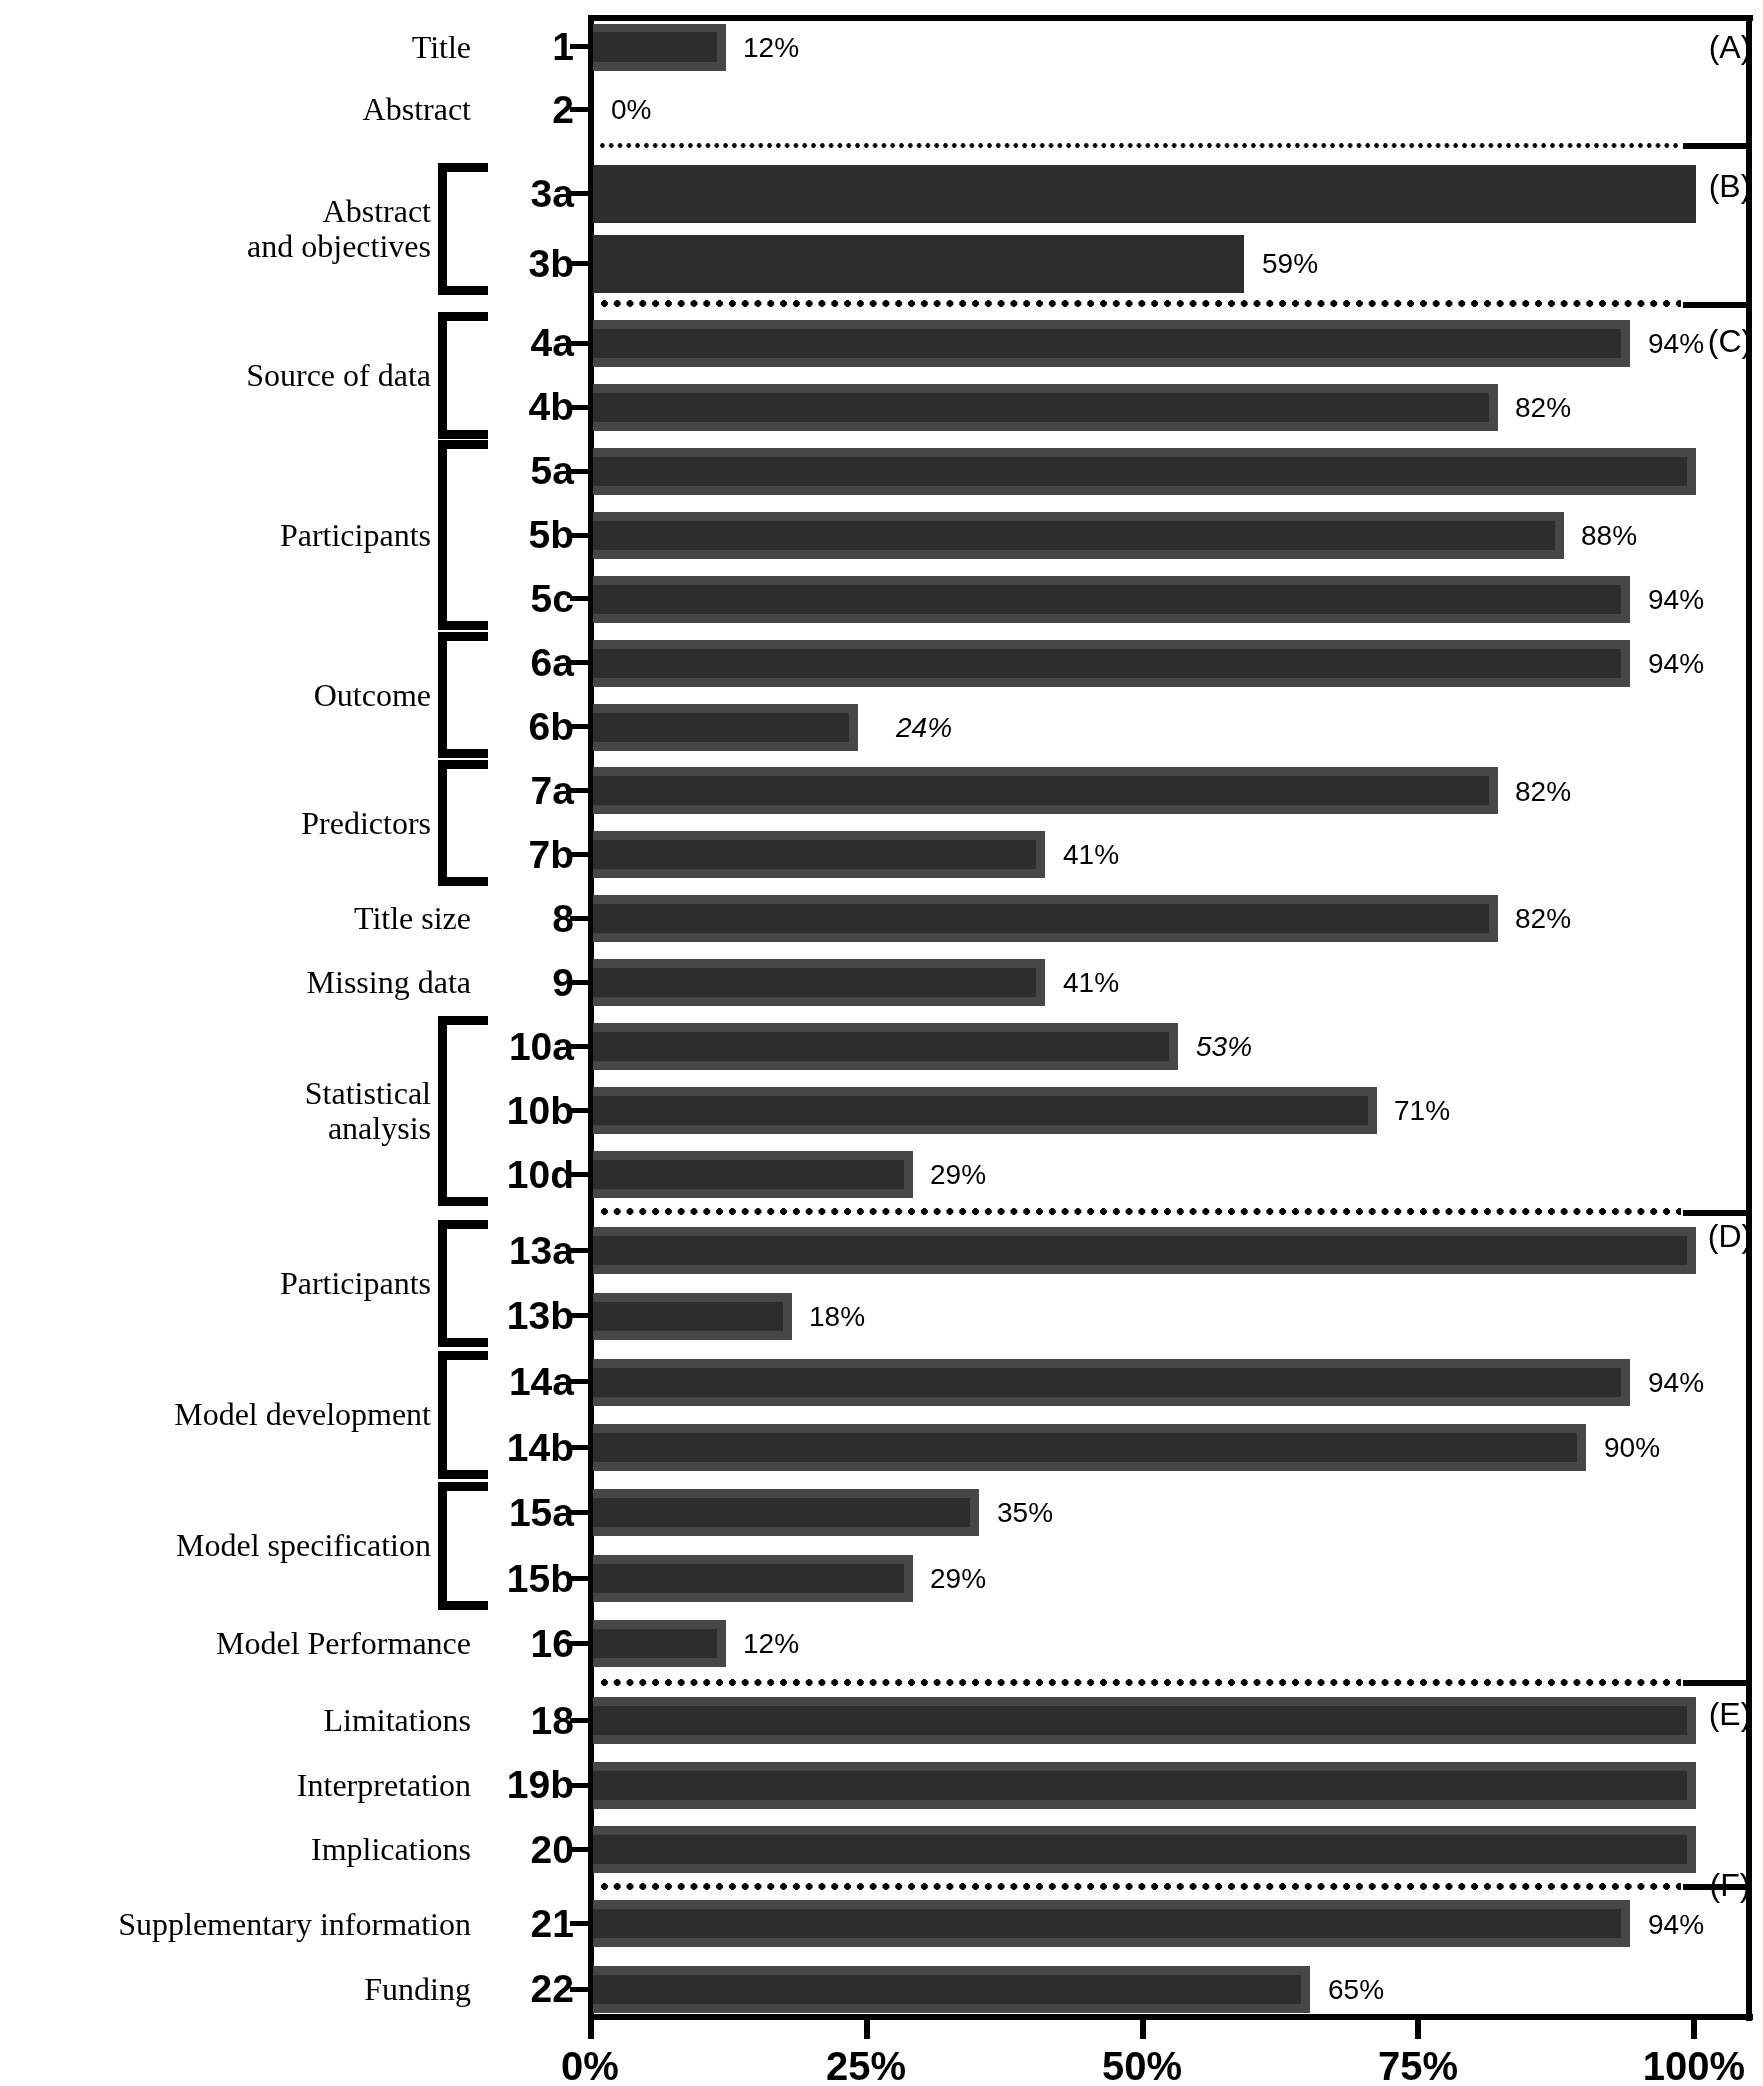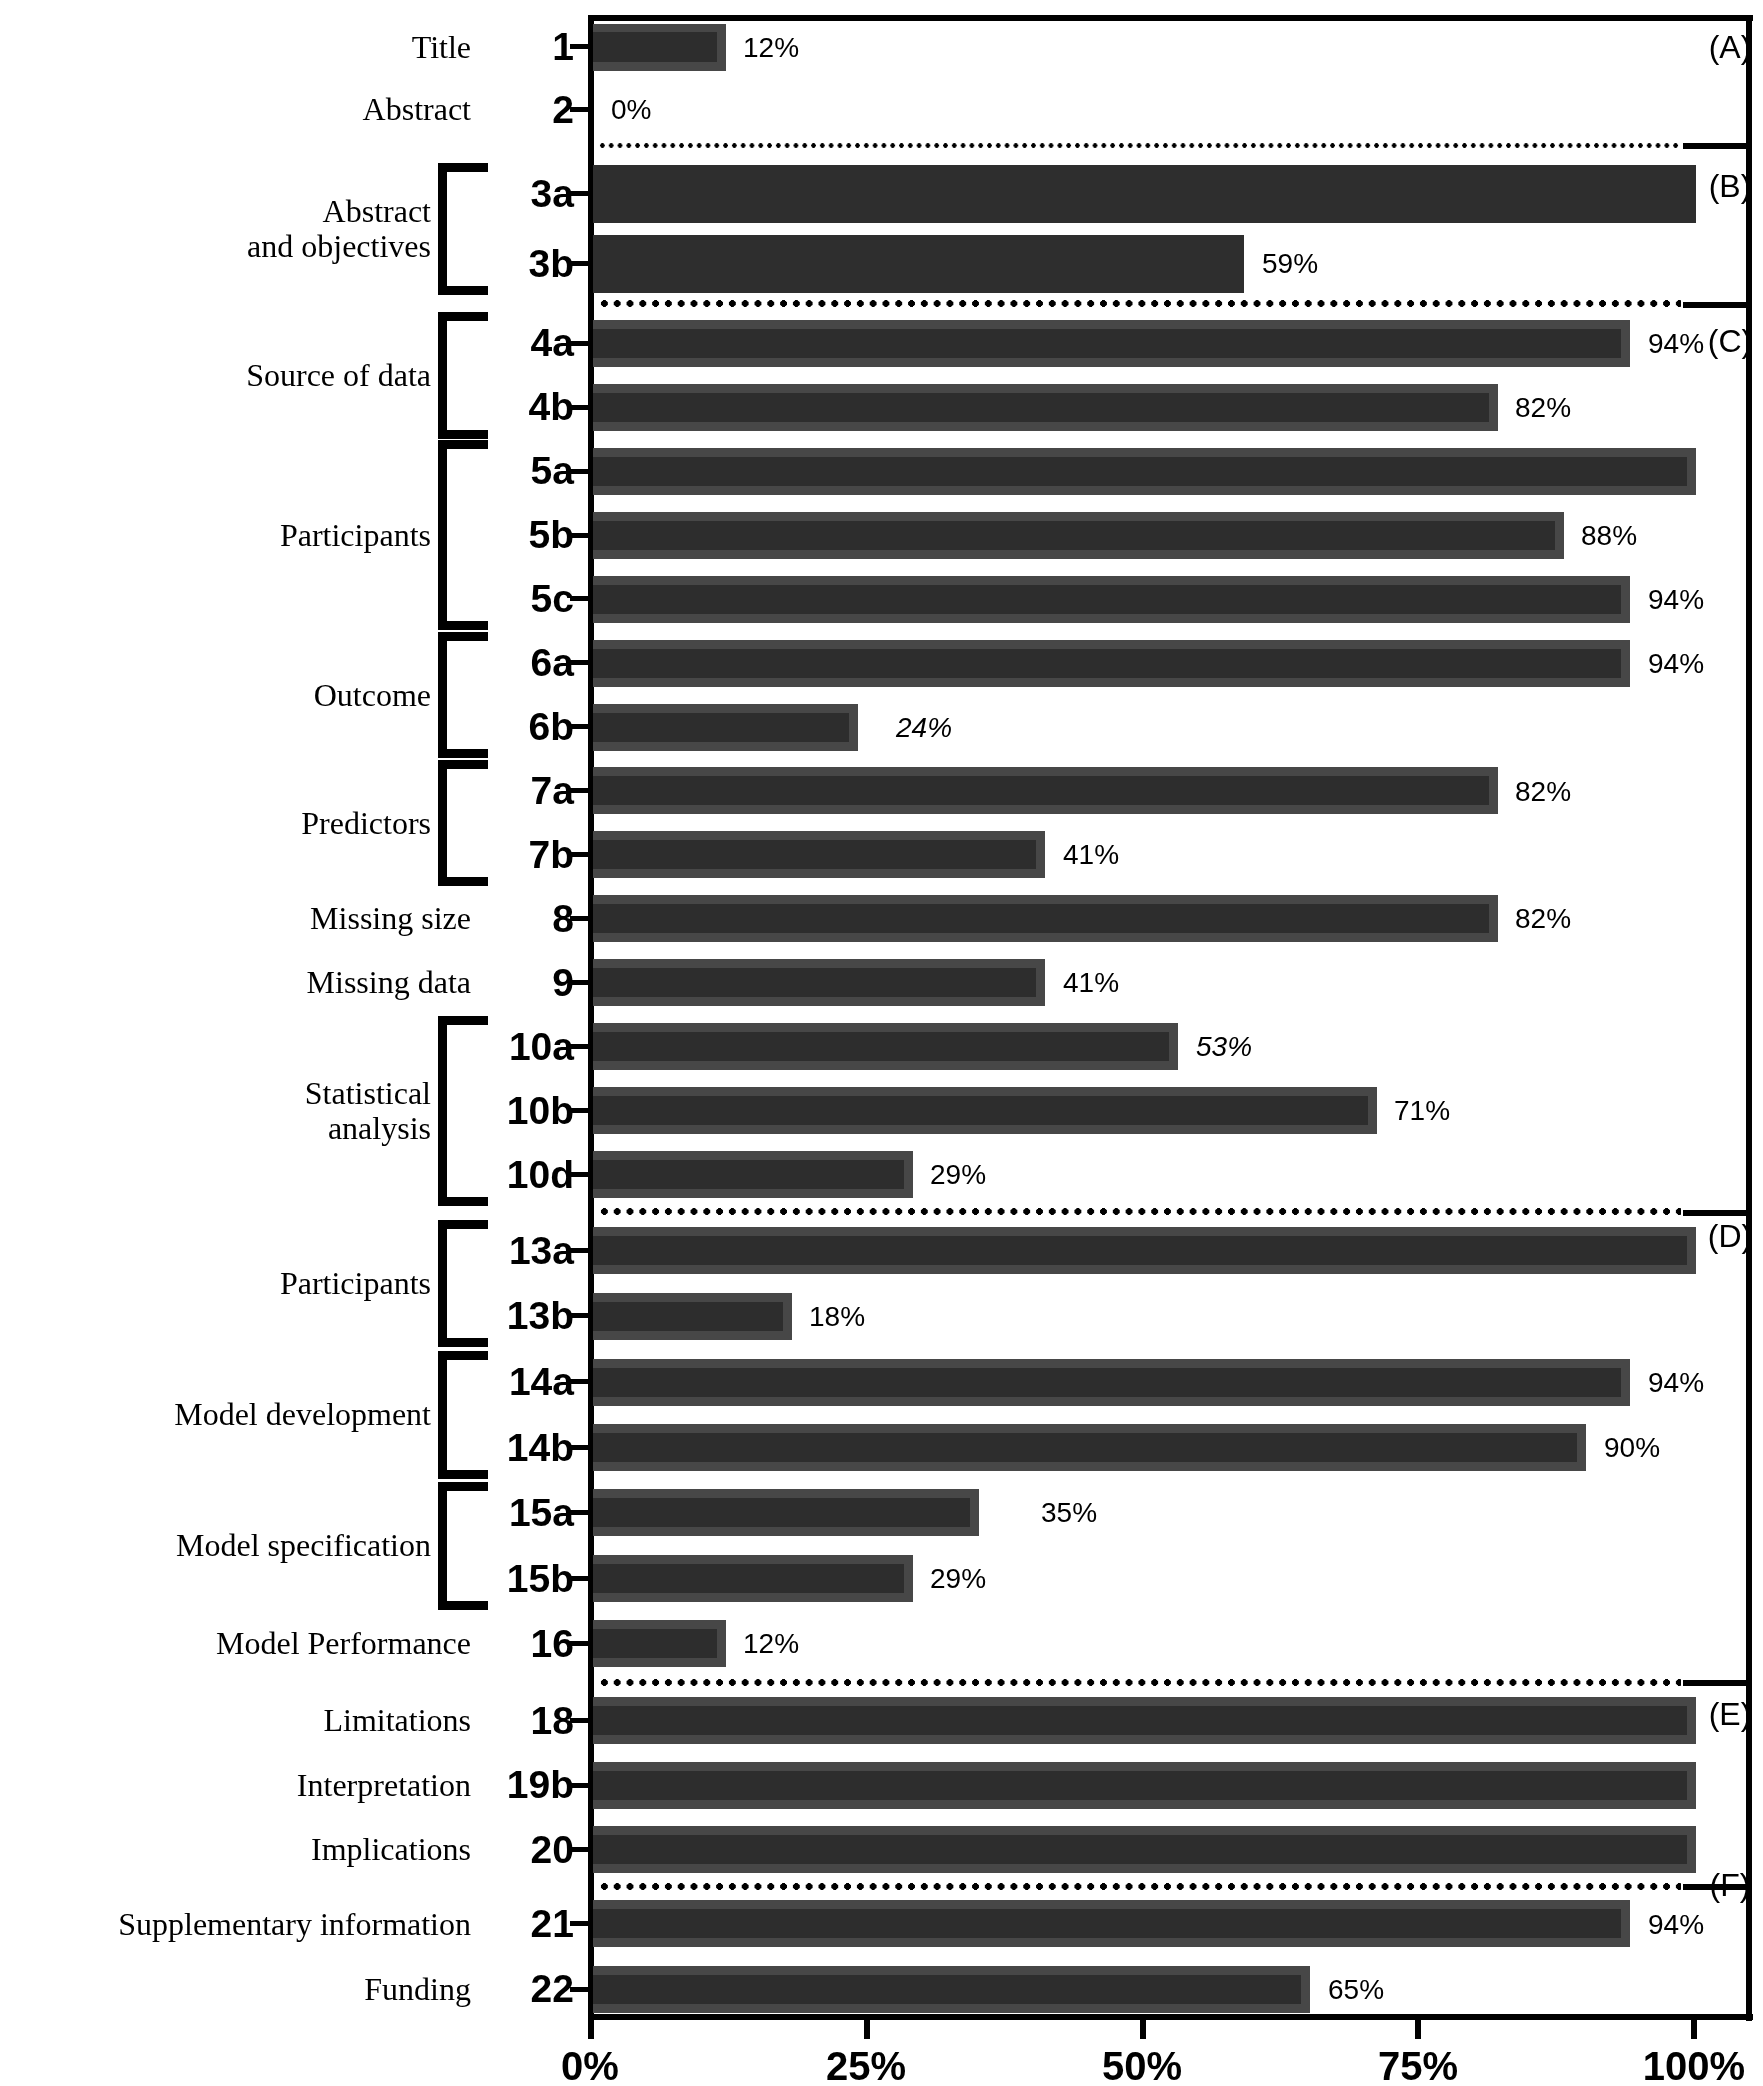--- a/index.html
+++ b/index.html
@@ -178,21 +178,21 @@
     <div class="abs num-label" style="right: 1190px; top: 1423px;">14b</div>
     <div class="abs bar-outer" style="left: 593px; top: 1424px; width: 993px; background: rgb(71, 71, 71);">
       <div class="bar-inner" style="background: rgb(45, 45, 45);"></div>
     </div>
     <div class="abs pct-label" style="left: 1604px; top: 1428px;">90%</div>
     <div class="abs row-tick" style="left: 570px; top: 1510px;"></div>
     <div class="abs num-label" style="right: 1190px; top: 1488px;">15a</div>
     <div class="abs bar-outer" style="left: 593px; top: 1489px; width: 386px; background: rgb(71, 71, 71);">
       <div class="bar-inner" style="background: rgb(45, 45, 45);"></div>
     </div>
-    <div class="abs pct-label" style="left: 997px; top: 1493px; margin-left: 44px;">35%</div>
+    <div class="abs pct-label" style="left: 997px; top: 1493px;">35%</div>
     <div class="abs row-tick" style="left: 570px; top: 1576px;"></div>
     <div class="abs num-label" style="right: 1190px; top: 1554px;">15b</div>
     <div class="abs bar-outer" style="left: 593px; top: 1555px; width: 320px; background: rgb(71, 71, 71);">
       <div class="bar-inner" style="background: rgb(45, 45, 45);"></div>
     </div>
     <div class="abs pct-label" style="left: 930px; top: 1559px;">29%</div>
     <div class="abs row-tick" style="left: 570px; top: 1641px;"></div>
     <div class="abs num-label" style="right: 1190px; top: 1619px;">16</div>
     <div class="abs bar-outer" style="left: 593px; top: 1620px; width: 133px; background: rgb(71, 71, 71);">
       <div class="bar-inner" style="background: rgb(45, 45, 45);"></div>
@@ -256,21 +256,21 @@
     <div class="abs bracket-v" style="left: 438px; top: 632px; height: 126px;"></div>
     <div class="abs bracket-arm" style="left: 438px; top: 632px;"></div>
     <div class="abs bracket-arm" style="left: 438px; top: 749px;"></div>
     <div class="abs cat-label" style="right: 1333px; top: 806px;">
       <div>Predictors</div>
     </div>
     <div class="abs bracket-v" style="left: 438px; top: 760px; height: 126px;"></div>
     <div class="abs bracket-arm" style="left: 438px; top: 760px;"></div>
     <div class="abs bracket-arm" style="left: 438px; top: 877px;"></div>
     <div class="abs cat-label" style="right: 1293px; top: 901px;">
-      <div>Missing size</div>
+      <div>Title size</div>
     </div>
     <div class="abs cat-label" style="right: 1293px; top: 965px;">
       <div>Missing data</div>
     </div>
     <div class="abs cat-label" style="right: 1333px; top: 1076px;">
       <div>Statistical</div>
       <div>analysis</div>
     </div>
     <div class="abs bracket-v" style="left: 438px; top: 1016px; height: 190px;"></div>
     <div class="abs bracket-arm" style="left: 438px; top: 1016px;"></div>

